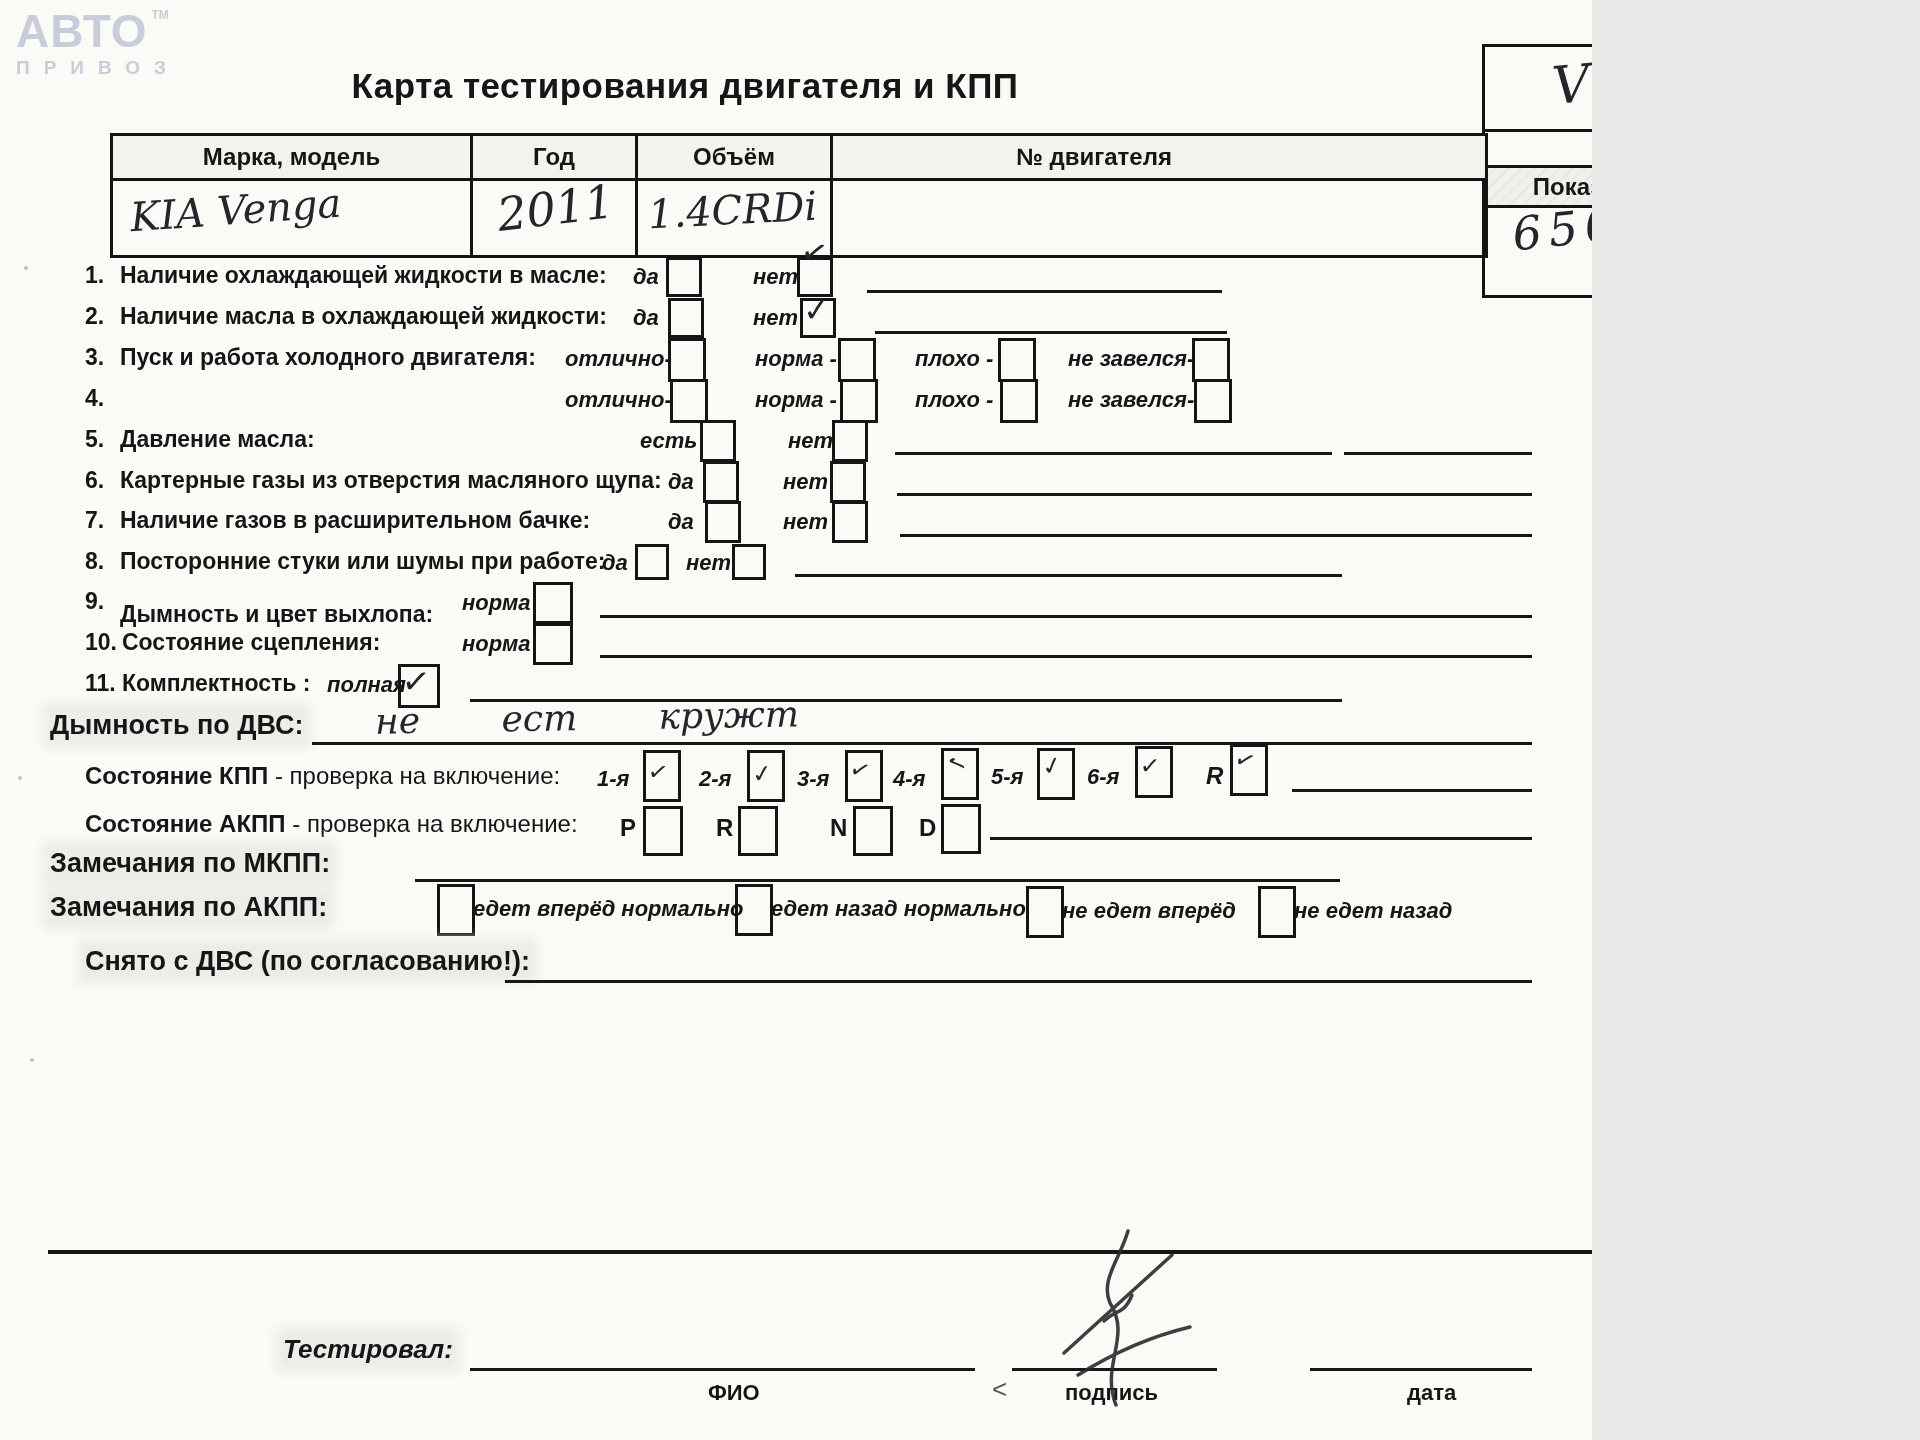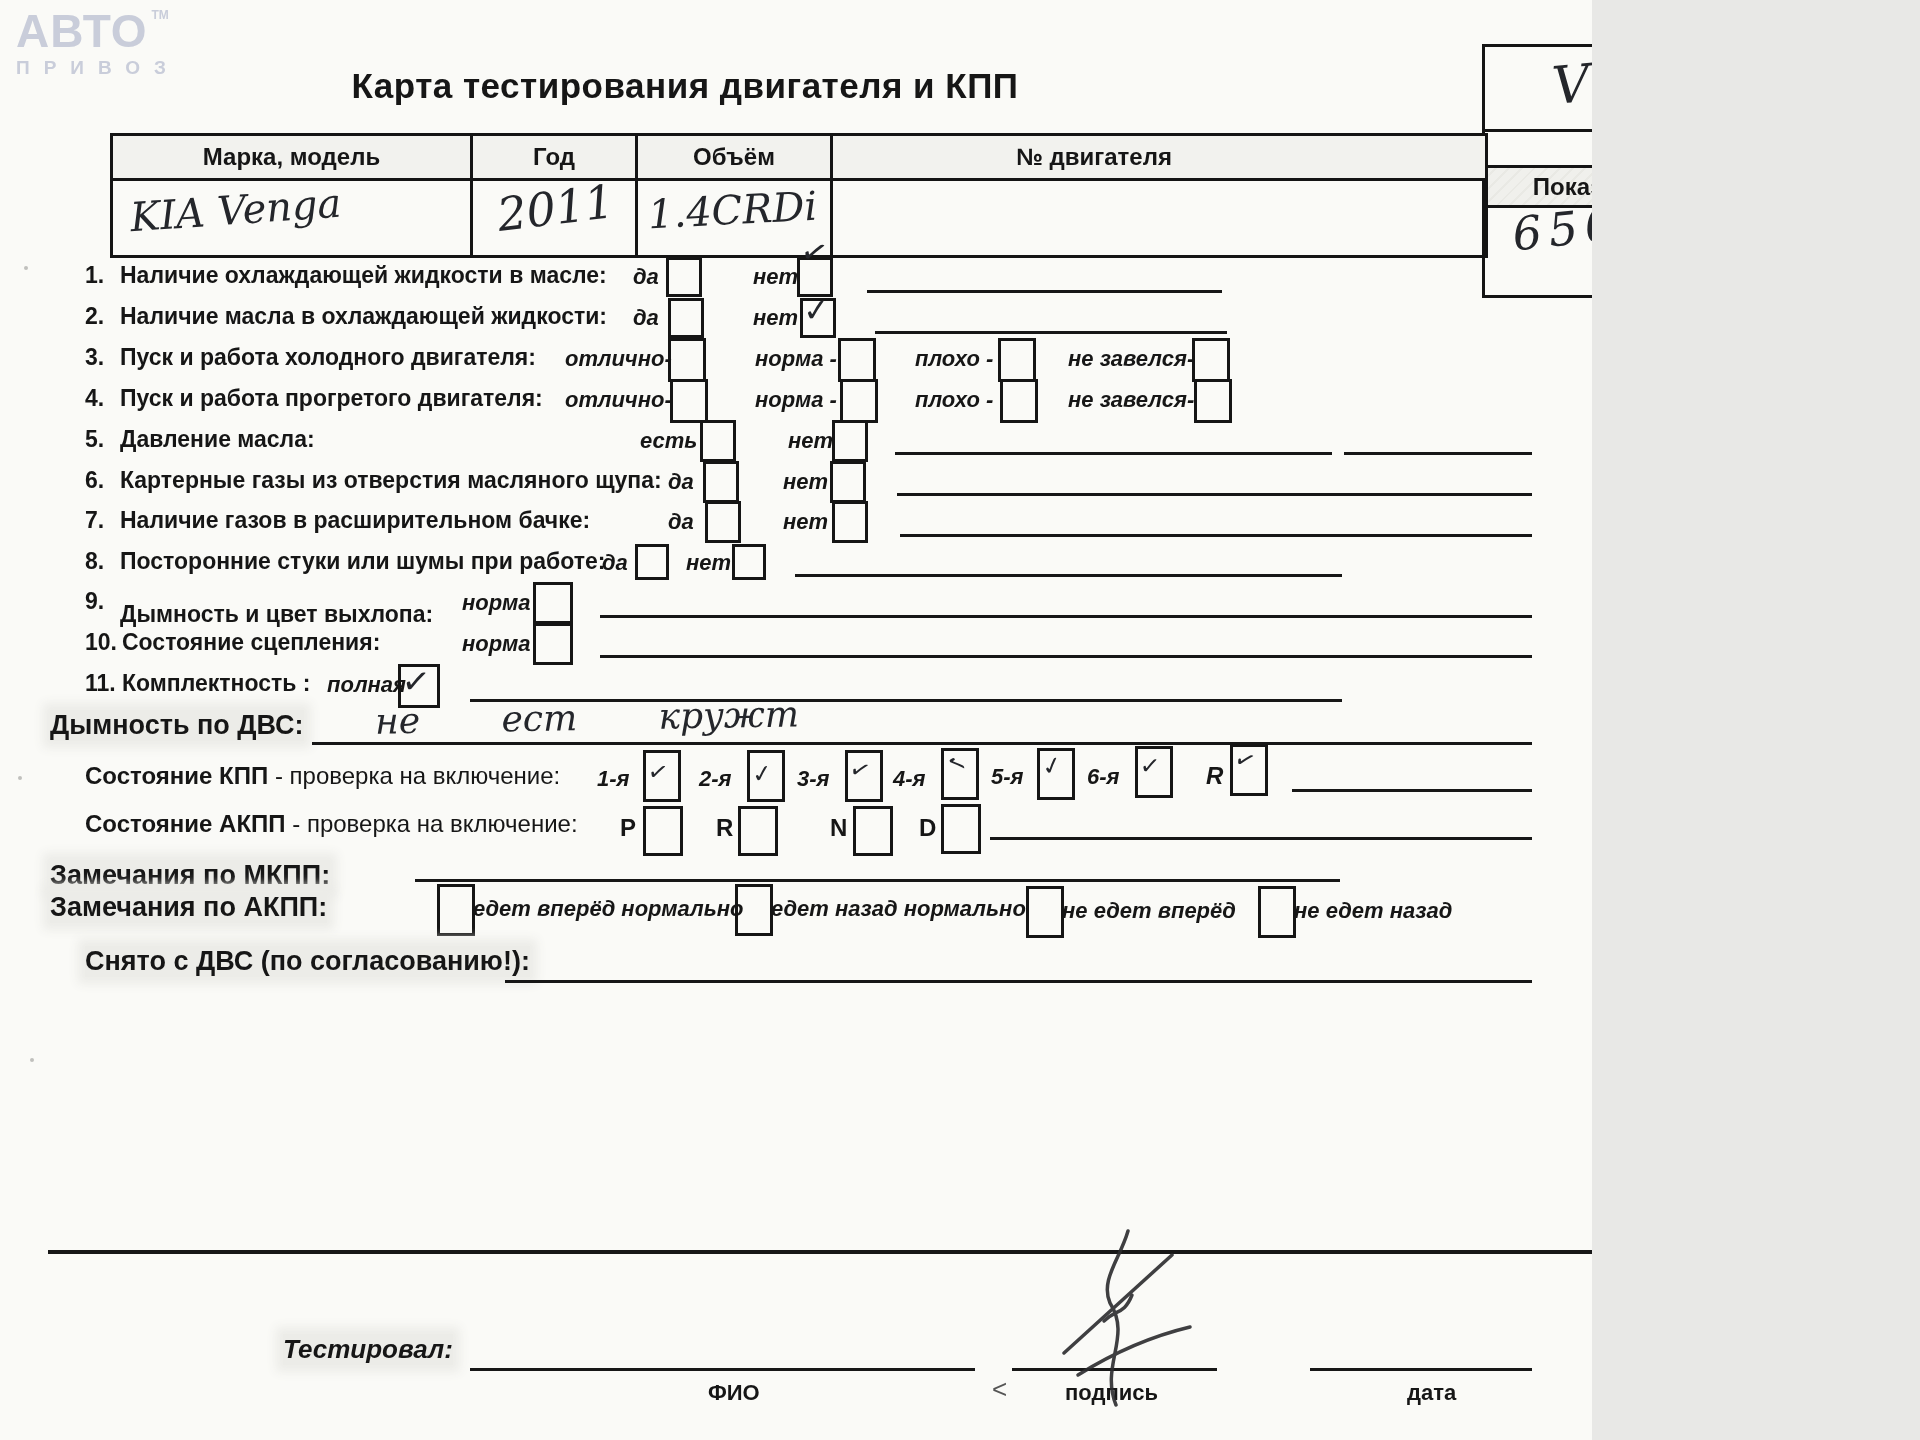--- a/index.html
+++ b/index.html
@@ -121,21 +121,20 @@
   <span class="abs opt" style="left:565px;top:346px;">отлично-</span>
   <div class="abs cb" style="left:668px;top:338px;width:32px;height:38px;"></div>
   <span class="abs opt" style="left:755px;top:346px;">норма -</span>
   <div class="abs cb" style="left:838px;top:338px;width:32px;height:38px;"></div>
   <span class="abs opt" style="left:915px;top:346px;">плохо -</span>
   <div class="abs cb" style="left:998px;top:338px;width:32px;height:38px;"></div>
   <span class="abs opt" style="left:1068px;top:346px;">не завелся-</span>
   <div class="abs cb" style="left:1192px;top:338px;width:32px;height:38px;"></div>
 
   <span class="abs num" style="left:85px;top:385px;">4.</span>
-  <span class="abs itm" style="left:120px;top:385px;">Пуск и работа прогретого двигателя:</span>
   <span class="abs opt" style="left:565px;top:387px;">отлично-</span>
   <div class="abs cb" style="left:670px;top:379px;width:32px;height:38px;"></div>
   <span class="abs opt" style="left:755px;top:387px;">норма -</span>
   <div class="abs cb" style="left:840px;top:379px;width:32px;height:38px;"></div>
   <span class="abs opt" style="left:915px;top:387px;">плохо -</span>
   <div class="abs cb" style="left:1000px;top:379px;width:32px;height:38px;"></div>
   <span class="abs opt" style="left:1068px;top:387px;">не завелся-</span>
   <div class="abs cb" style="left:1194px;top:379px;width:32px;height:38px;"></div>
 
   <span class="abs num" style="left:85px;top:426px;">5.</span>
@@ -222,21 +221,21 @@
   <span class="abs num" style="left:620px;top:814px;font-size:24px;">P</span>
   <div class="abs cb" style="left:643px;top:806px;width:34px;height:44px;"></div>
   <span class="abs num" style="left:716px;top:814px;font-size:24px;">R</span>
   <div class="abs cb" style="left:738px;top:806px;width:34px;height:44px;"></div>
   <span class="abs num" style="left:830px;top:814px;font-size:24px;">N</span>
   <div class="abs cb" style="left:853px;top:806px;width:34px;height:44px;"></div>
   <span class="abs num" style="left:919px;top:814px;font-size:24px;">D</span>
   <div class="abs cb" style="left:941px;top:804px;width:34px;height:44px;"></div>
   <div class="abs ln" style="left:990px;top:837px;width:542px;"></div>
 
-  <span class="abs sec smudge" style="left:50px;top:848px;margin-top:12px;">Замечания по МКПП:</span>
+  <span class="abs sec smudge" style="left:50px;top:848px;">Замечания по МКПП:</span>
   <div class="abs ln" style="left:415px;top:879px;width:925px;"></div>
 
   <span class="abs sec smudge" style="left:50px;top:892px;">Замечания по АКПП:</span>
   <div class="abs cb" style="left:437px;top:884px;width:32px;height:46px;"></div>
   <span class="abs opt" style="left:473px;top:896px;">едет вперёд нормально</span>
   <div class="abs cb" style="left:735px;top:884px;width:32px;height:46px;"></div>
   <span class="abs opt" style="left:771px;top:896px;">едет назад нормально</span>
   <div class="abs cb" style="left:1026px;top:886px;width:32px;height:46px;"></div>
   <span class="abs opt" style="left:1062px;top:898px;">не едет вперёд</span>
   <div class="abs cb" style="left:1258px;top:886px;width:32px;height:46px;"></div>

